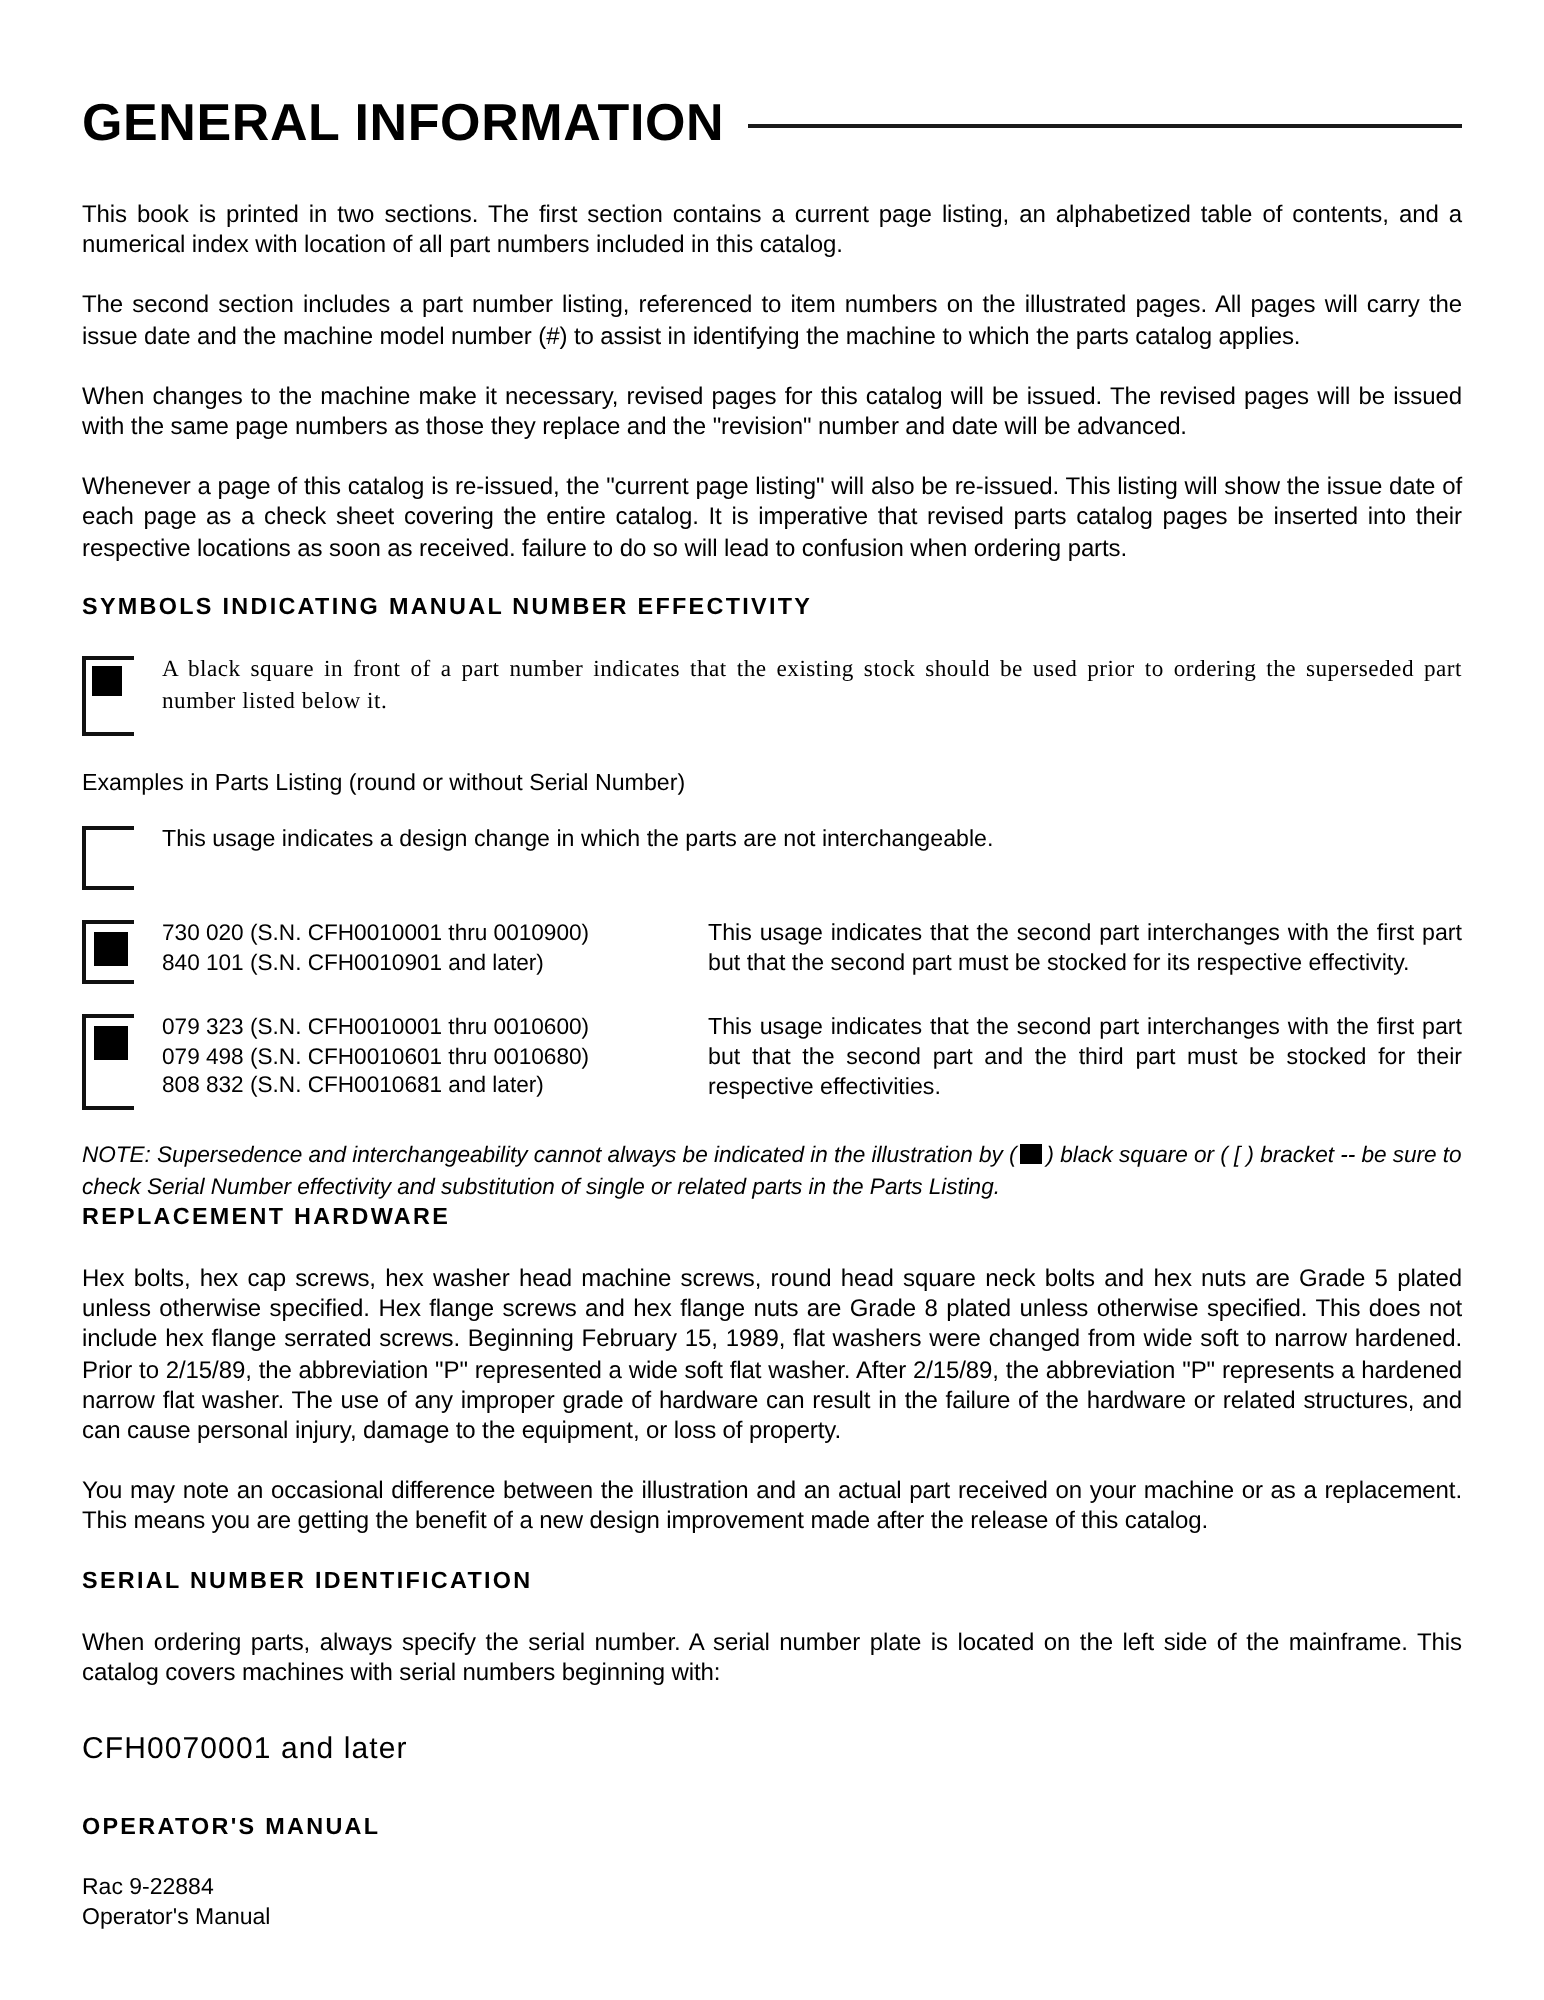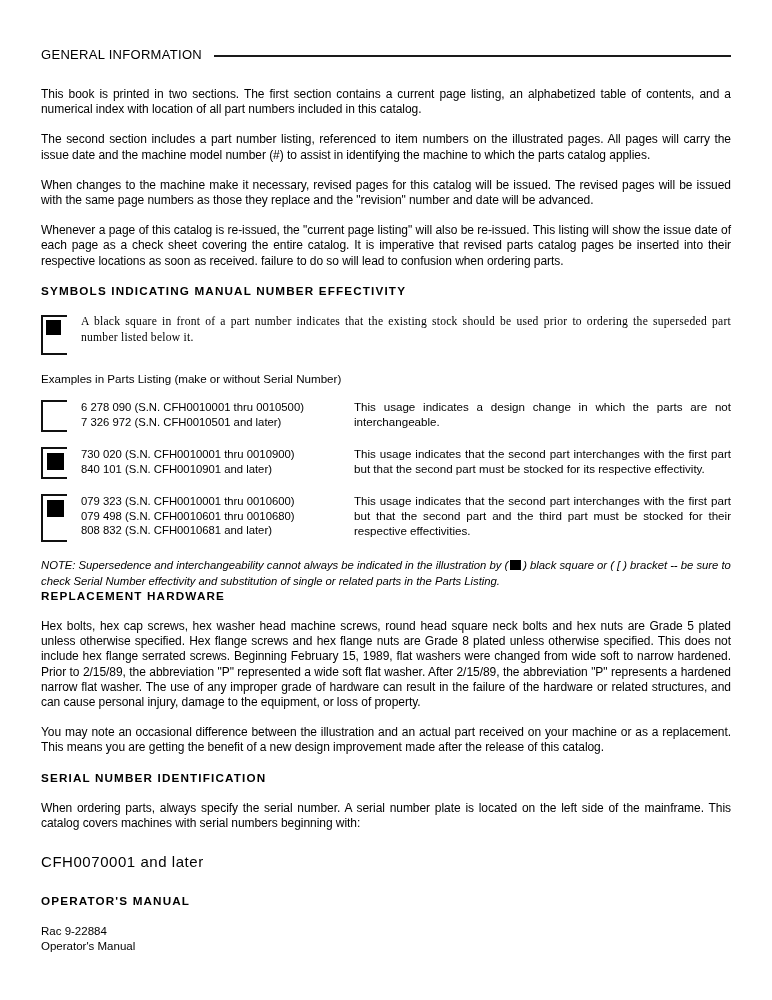--- a/index.html
+++ b/index.html
@@ -30,22 +30,22 @@
   }
 
   
   .title-row {
     display: flex;
     align-items: center;
     gap: 0px;
     margin-bottom: 26px;
   }
   .page-title {
-    font-size: 13px;
-    font-weight: normal;
+    font-size: 26px;
+    font-weight: bold;
     letter-spacing: 0.3px;
     white-space: nowrap;
     line-height: 1;
   }
   .title-rule {
     flex: 1 1 auto;
     height: 2px;
     background: #1a1a1a;
     margin-left: 12px;
     margin-top: 3px;
@@ -200,30 +200,28 @@
 
     <h2 class="section sec-gap-top">SYMBOLS INDICATING MANUAL NUMBER EFFECTIVITY</h2>
 
     <div class="sym-block">
       <div class="bracket h-note">
         <div class="blacksq"></div>
       </div>
       <div class="sym-text wide">A black square in front of a part number indicates that the existing stock should be used prior to ordering the superseded part number listed below it.</div>
     </div>
 
-    <p class="plain">Examples in Parts Listing (make or without Serial Number)</p>
+    <p class="plain">Examples in Parts Listing (round or without Serial Number)</p>
 
     <div class="examples">
 
       <div class="ex-row">
         <div class="ex-bracket-col">
           <div class="bracket h2line"></div>
         </div>
-        <div class="ex-parts" style="white-space: pre-line;">6 278 090 (S.N. CFH0010001 thru 0010500)
-7 326 972 (S.N. CFH0010501 and later)</div>
         <div class="ex-desc">This usage indicates a design change in which the parts are not interchangeable.</div>
       </div>
 
       <div class="ex-row">
         <div class="ex-bracket-col">
           <div class="bracket h2line">
             <div class="blacksq big"></div>
           </div>
         </div>
         <div class="ex-parts" style="white-space: pre-line;">730 020 (S.N. CFH0010001 thru 0010900)

